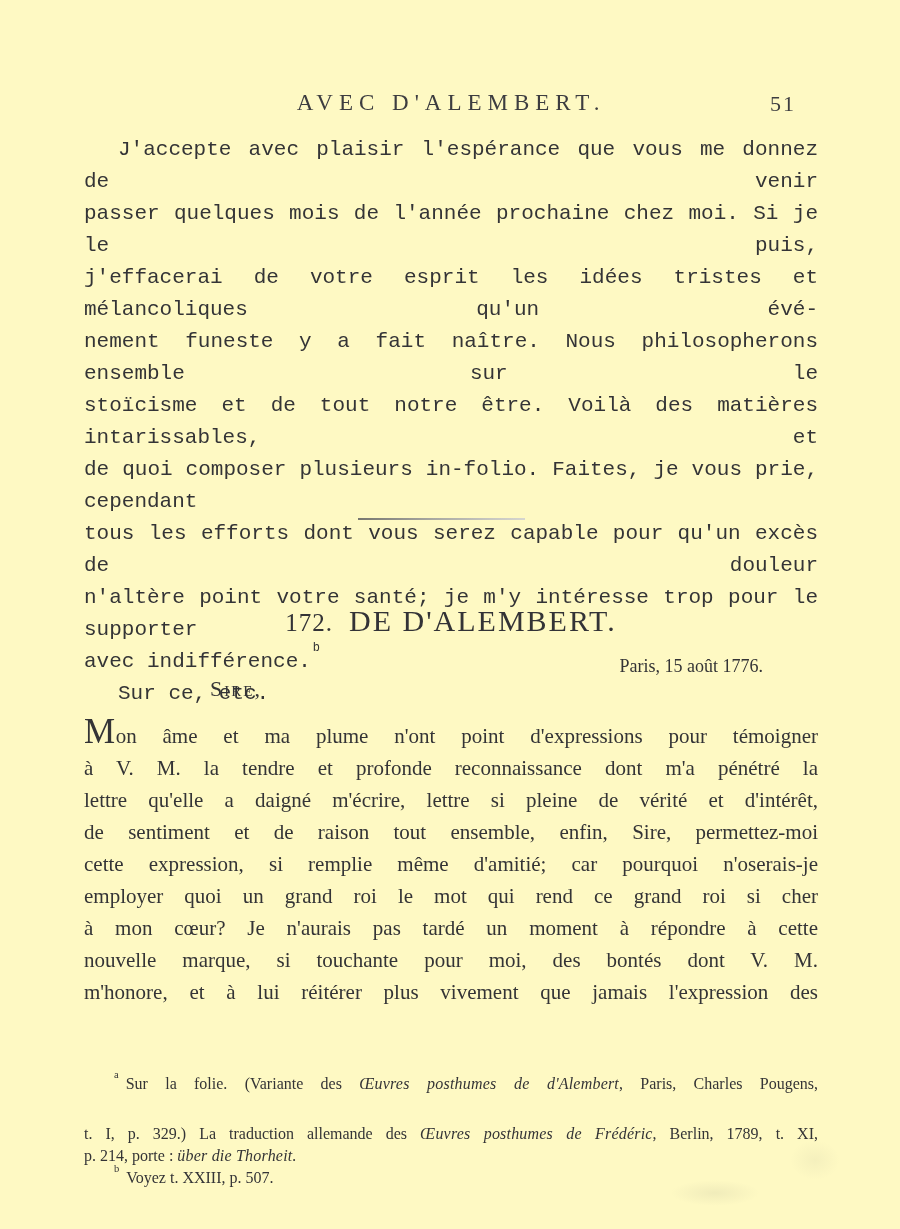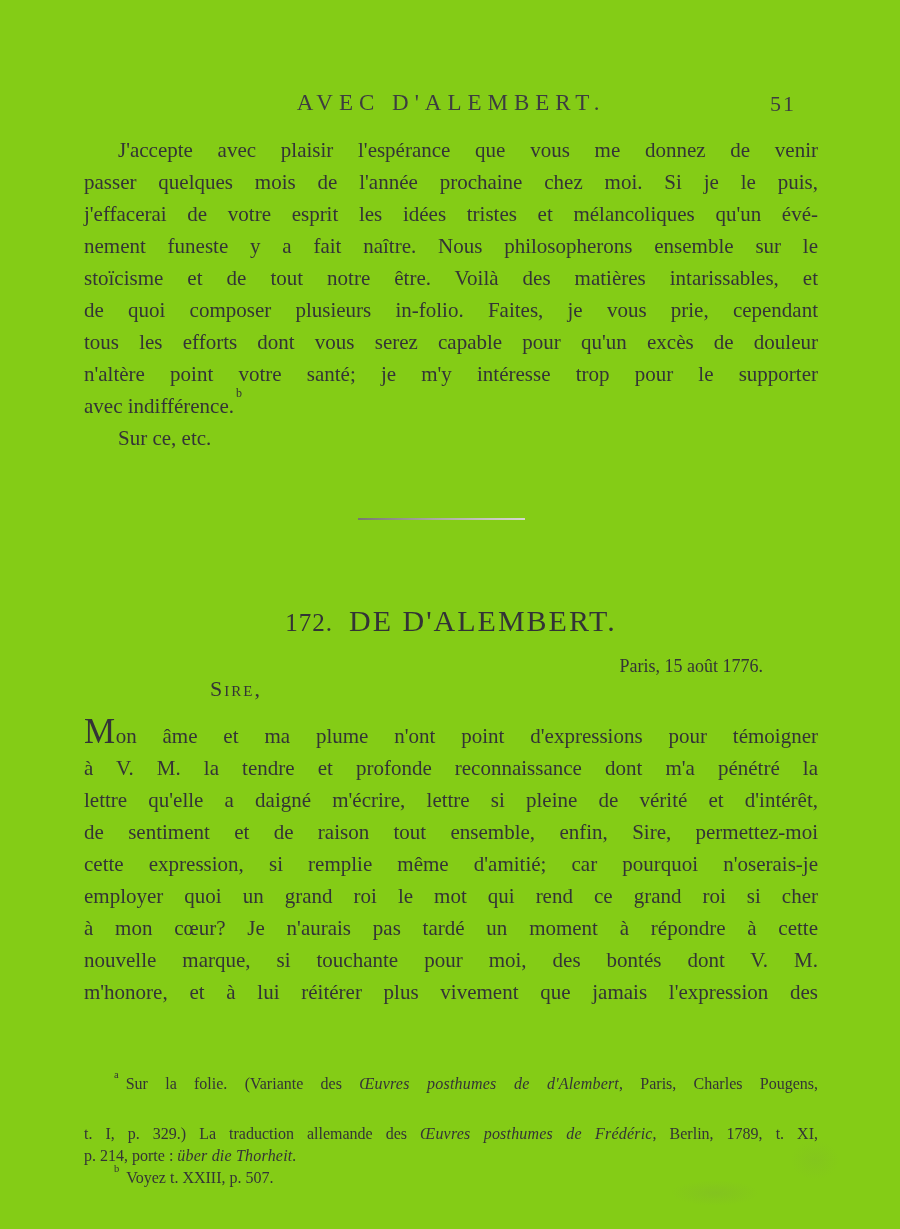--- a/index.html
+++ b/index.html
@@ -1,33 +1,33 @@
 <!DOCTYPE html>
 <html><head>
 <meta charset="utf-8">
 <style>
   html,body { margin:0; padding:0; background:#fafaf6; }
   .page {
     position:relative; width:900px; height:1229px;
-    background:#84cc16; color:#343436;
+    background:#fef9c3; color:#343436;
     font-family:"Liberation Serif","DejaVu Serif",serif;
     overflow:hidden;
   }
   
   .runhead {
     position:absolute; top:90px; left:84px; width:734px;
     text-align:center; font-size:23px; letter-spacing:6px; color:#3d3d40;
   }
   .rh-page {
     position:absolute; right:22px; top:1px;
     font-size:22px; letter-spacing:2px;
   }
   
   .para { position:absolute; left:84px; width:734px; font-size:21px; line-height:32px; }
-  .p1 { top:134px; }
+  .p1 { top:134px;font-family:Liberation Mono, monospace; }
   .p2 { top:720px; }
   .ln { text-align:justify; text-align-last:justify; white-space:normal; }
   .ln.noj { text-align:left; text-align-last:left; }
   .indent { text-indent:34px; }
   sup.ref {
     font-size:12px; line-height:0; position:relative; top:-8px;
     margin-left:2px; letter-spacing:0;
   }
   .initial { font-size:35px; line-height:0; letter-spacing:0.5px; }
   

